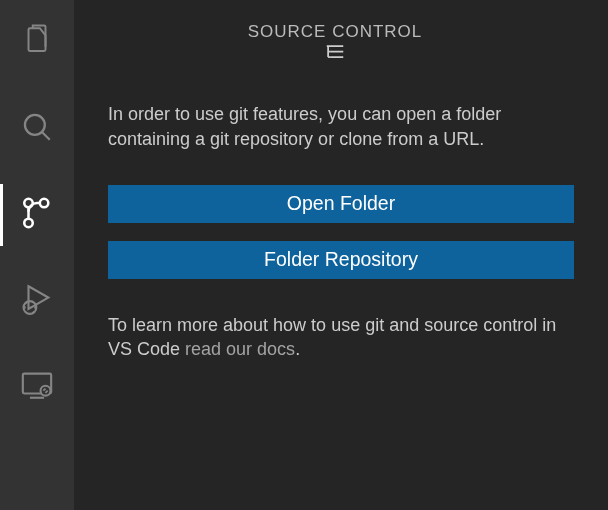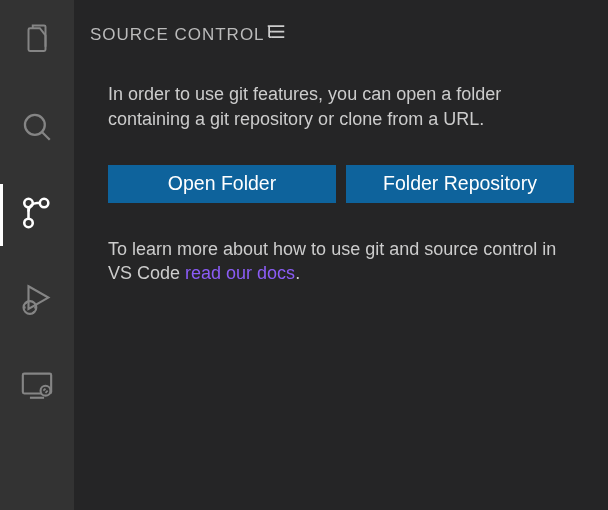--- a/index.html
+++ b/index.html
@@ -45,22 +45,23 @@
   .side-panel {
     flex: 1;
     background: #252526;
     padding: 0;
     display: flex;
     flex-direction: column;
   }
   .panel-header {
     display: flex;
     align-items: center;
-    justify-content: flex-start;
+    justify-content: flex-end;
     padding: 22px 28px 6px 16px;
+    flex-direction: column;
   }
   .panel-title {
     font-size: 17px;
     letter-spacing: 1px;
     color: #bbbbbb;
     font-weight: 400;
   }
   .header-action {
     color: #cccccc;
     cursor: pointer;
@@ -84,23 +85,23 @@
     color: #ffffff;
     border: none;
     font-size: 19.5px;
     font-family: inherit;
     padding: 7px 0 8px 0;
     text-align: center;
     cursor: pointer;
     font-weight: 400;
   }
   .btn + .btn { margin-top: 0; }
-  .btn-group { margin-top: 33px; display: flex; flex-direction: row; gap: 10px; margin-bottom: 34px;}
+  .btn-group { margin-top: 33px; display: flex; flex-direction: column; gap: 18px; margin-bottom: 34px;}
   .link {
-    color: #8b5cf6;
+    color: #a3a3a3;
     cursor: pointer;
     text-decoration: none;
   }
 </style>
 </head>
 <body>
 
 <div class="activity-bar">
   <div class="activity-item">
     <span>

